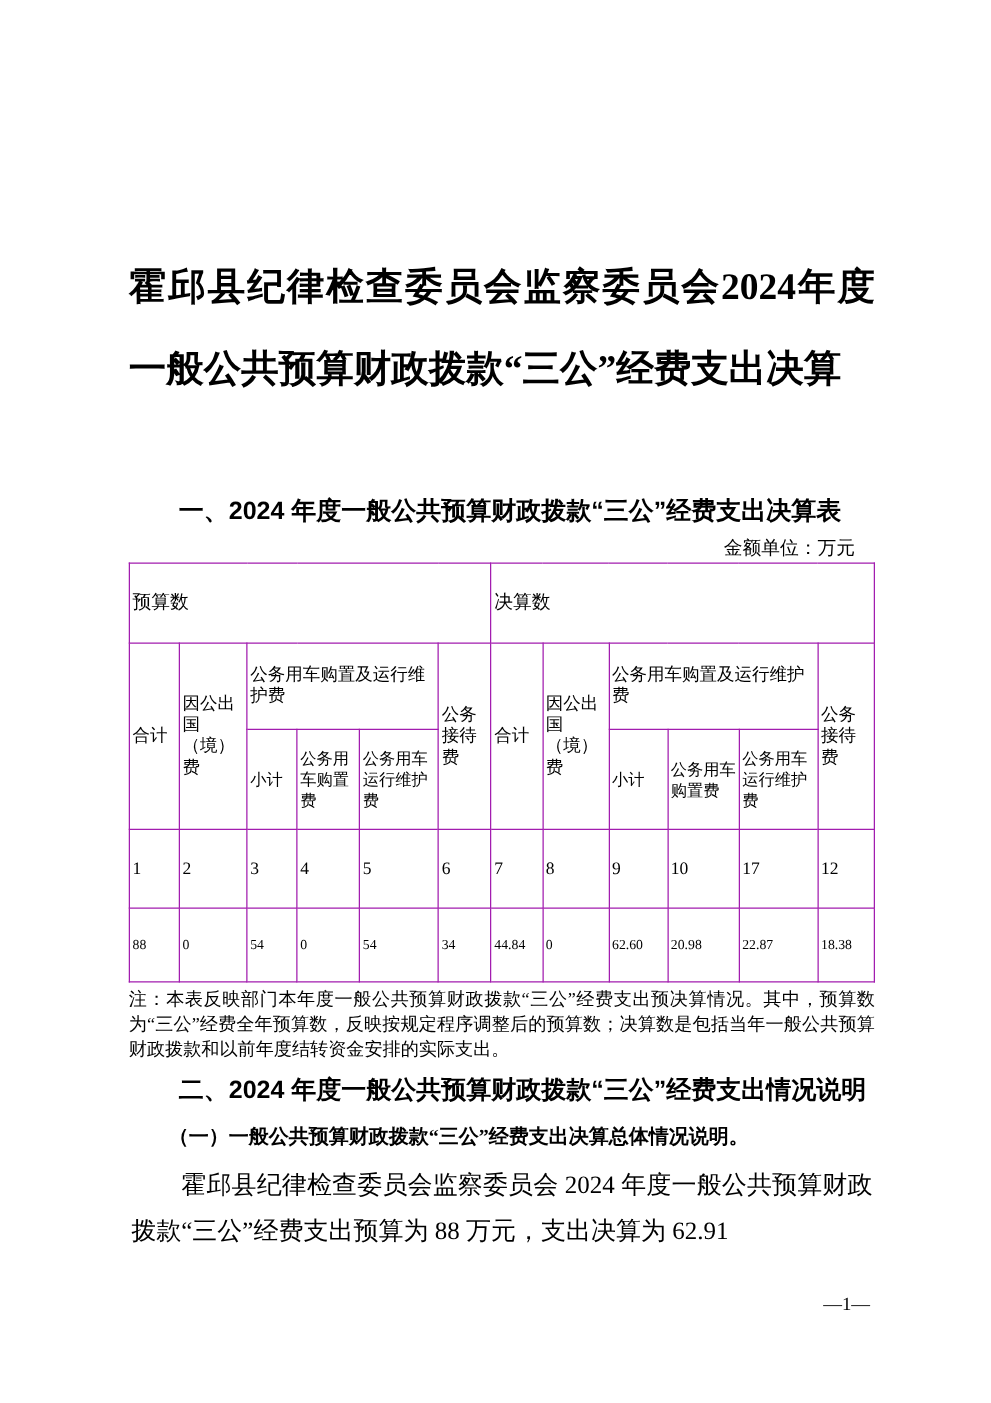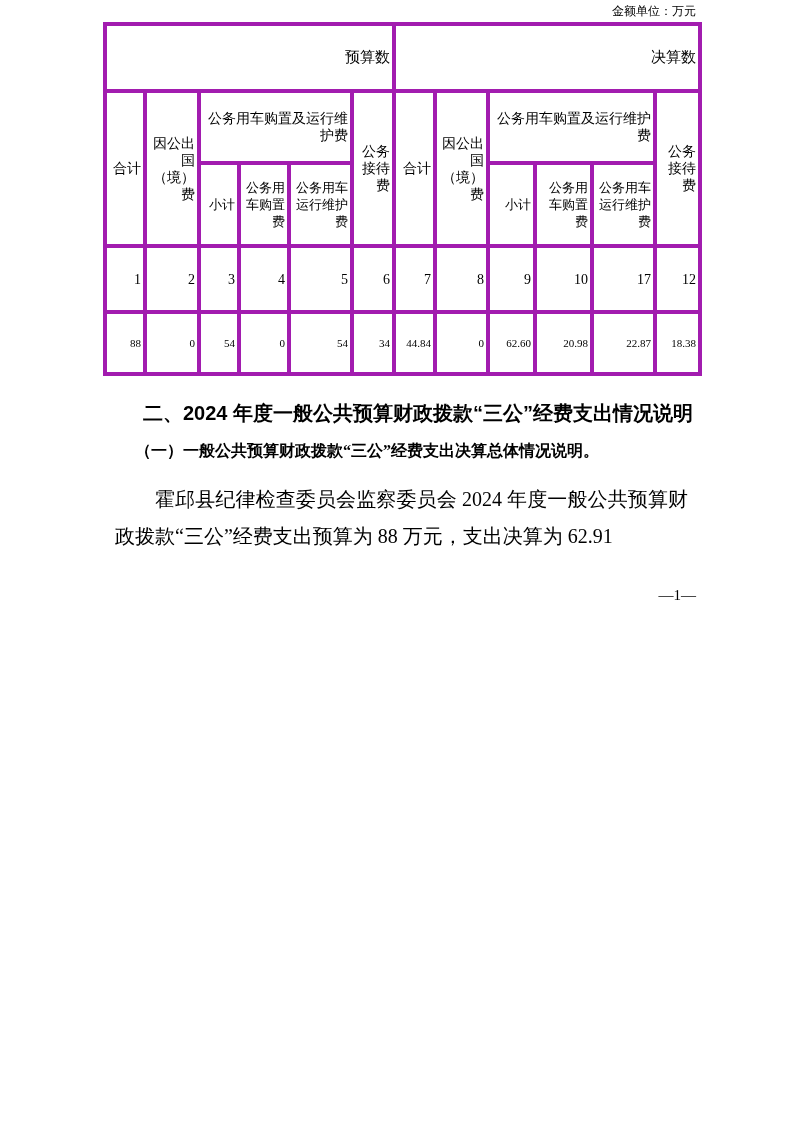--- a/index.html
+++ b/index.html
@@ -26,83 +26,85 @@
   .heading {
     margin: 62px 0 0 0;
     font-size: 20px;
     font-weight: bold;
     line-height: 37px;
     text-indent: 2em;
     text-align: justify;
     font-family: "Liberation Sans", "DejaVu Sans", sans-serif;
   }
   .unit-label {
-    margin: 1px 4px 1px 0;
-    font-size: 12px;
+    margin: 1px 16px 1px 0;
+    font-size: 15px;
     line-height: 20px;
     text-align: right;
   }
   table.exp-table {
     table-layout: fixed;
     width: 597px;
     border-collapse: collapse;
     margin: 0;
   }
   table.exp-table td {
-    border: 4px solid #a21caf;
-    text-align: right;
+    border: 1px solid #a21caf;
+    text-align: left;
     vertical-align: middle;
     padding: 14px 2px;
     font-size: 13px;
     line-height: 17px;
     word-break: break-all;
   }
   tr.group-row td { height: 35px; font-size: 15px; }
   tr.head-row-1 td { height: 40px; font-size: 14px; }
   tr.head-row-2 td { height: 38px; }
   tr.num-row td { height: 34px; font-size: 14px; }
   tr.val-row td { height: 30px; font-size: 11px; }
   .table-note {
     margin: 4px 0 0 0;
     font-size: 14.5px;
     line-height: 20px;
     text-align: justify;
   }
-  .heading-2 { margin-top: 19px; }
+  .heading-2 { margin-top: 4px; }
   .sub-heading {
     margin: 0;
     font-size: 16px;
     font-weight: bold;
     line-height: 37px;
     text-indent: 2em;
     text-align: justify;
     font-family: "Liberation Serif", "DejaVu Serif", serif;
   }
   .body-para {
-    margin: 12px;
+    margin: 2px;
     font-size: 20px;
     line-height: 37px;
     text-indent: 2em;
     text-align: justify;
     text-justify: inter-ideograph;
   }
   .page-number {
     margin: 29px 0 0 0;
     font-size: 15px;
     line-height: 22px;
     text-align: right;
     padding-right: 4px;
   }
 </style>
 </head>
 <body>
 
 <div class="page">
 
+  <h1 class="doc-title">霍邱县纪律检查委员会监察委员会2024年度一般公共预算财政拨款“三公”经费支出决算</h1>
 
+  <p class="heading">一、2024 年度一般公共预算财政拨款“三公”经费支出决算表</p>
 
   <div class="unit-label">金额单位：万元</div>
 
   <table class="exp-table">
     <colgroup>
       <col style="width:40px">
         <col style="width:54px">
         <col style="width:40px">
         <col style="width:50px">
         <col style="width:63px">
@@ -161,20 +163,21 @@
       <td>44.84</td>
       <td>0</td>
       <td>62.60</td>
       <td>20.98</td>
       <td>22.87</td>
       <td>18.38</td>
     </tr>
   </tbody>
     </table>
 
+  <p class="table-note">注：本表反映部门本年度一般公共预算财政拨款“三公”经费支出预决算情况。其中，预算数为“三公”经费全年预算数，反映按规定程序调整后的预算数；决算数是包括当年一般公共预算财政拨款和以前年度结转资金安排的实际支出。</p>
 
   <p class="heading heading-2">二、2024 年度一般公共预算财政拨款“三公”经费支出情况说明</p>
 
   <p class="sub-heading">（一）一般公共预算财政拨款“三公”经费支出决算总体情况说明。</p>
 
   <p class="body-para">霍邱县纪律检查委员会监察委员会 2024 年度一般公共预算财政拨款“三公”经费支出预算为 88 万元，支出决算为 62.91</p>
 
   <div class="page-number">—1—</div>
 
 </div>

